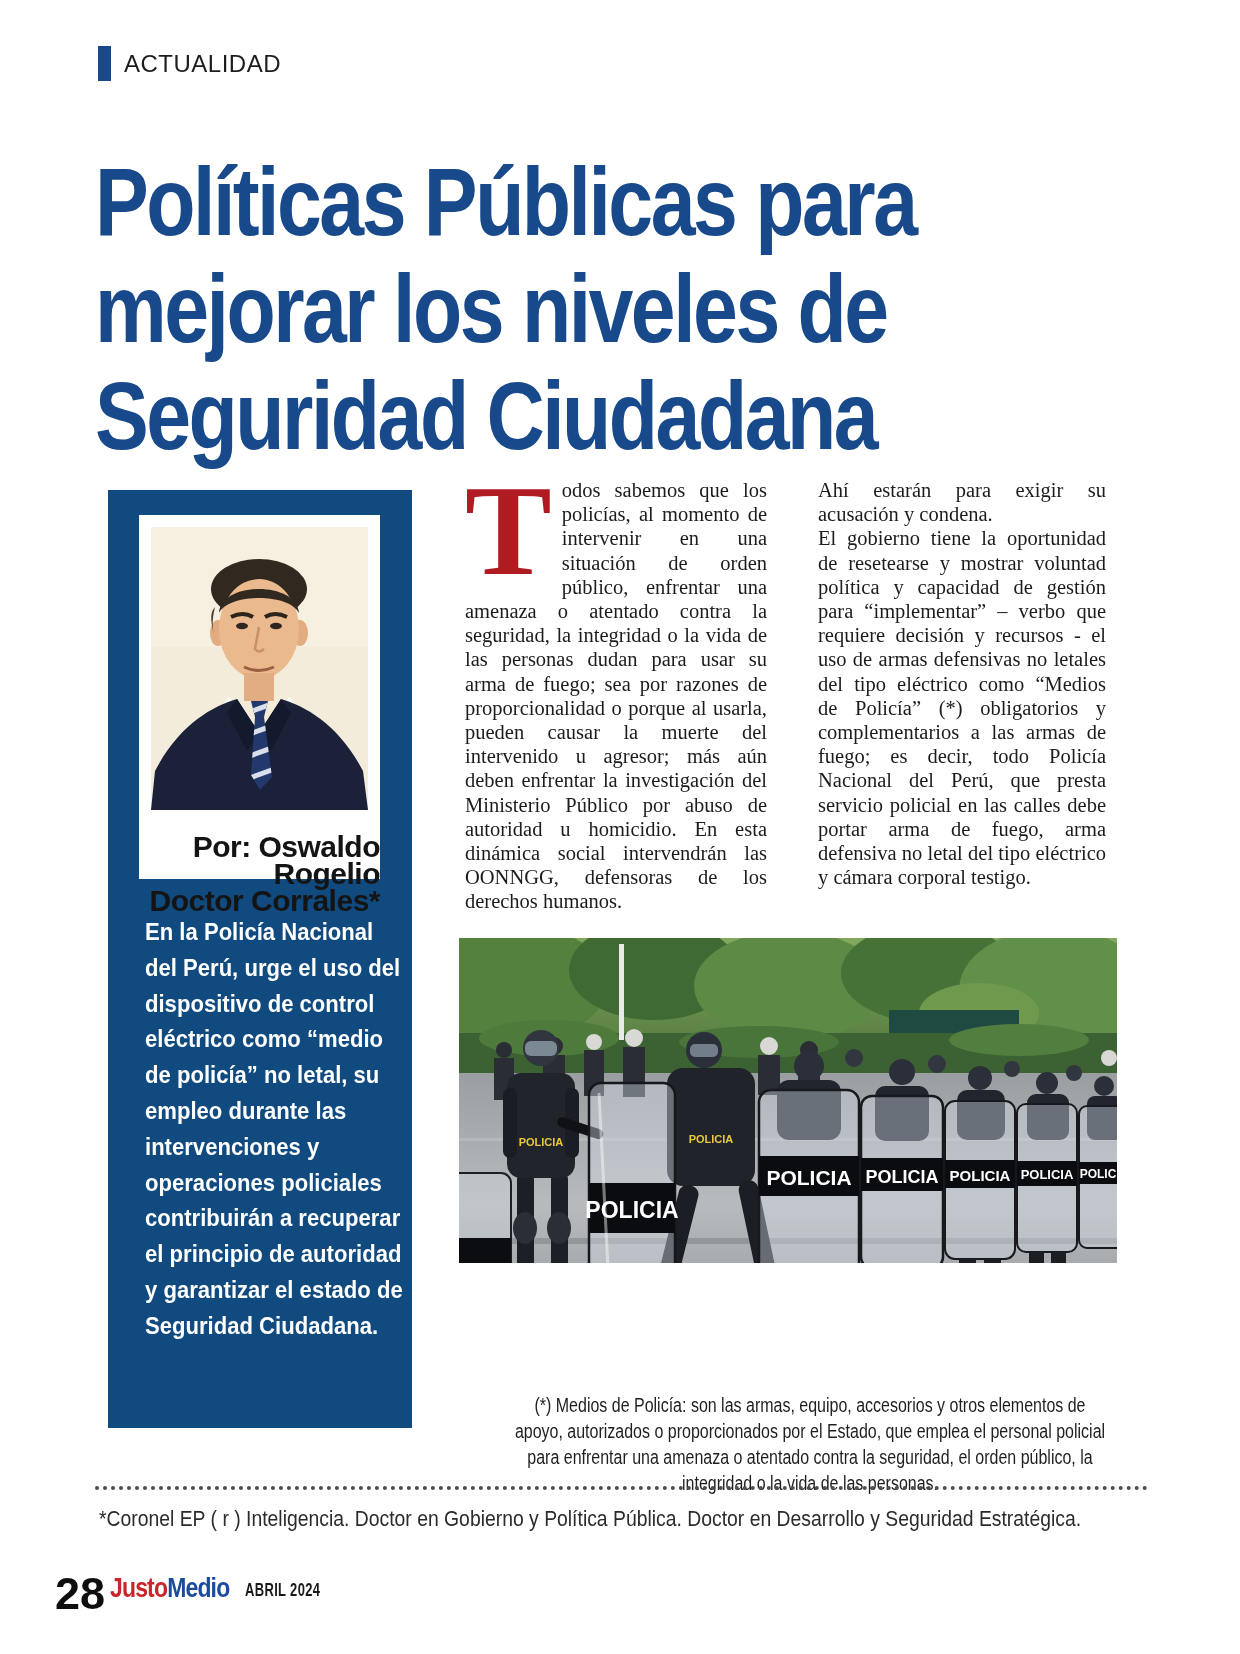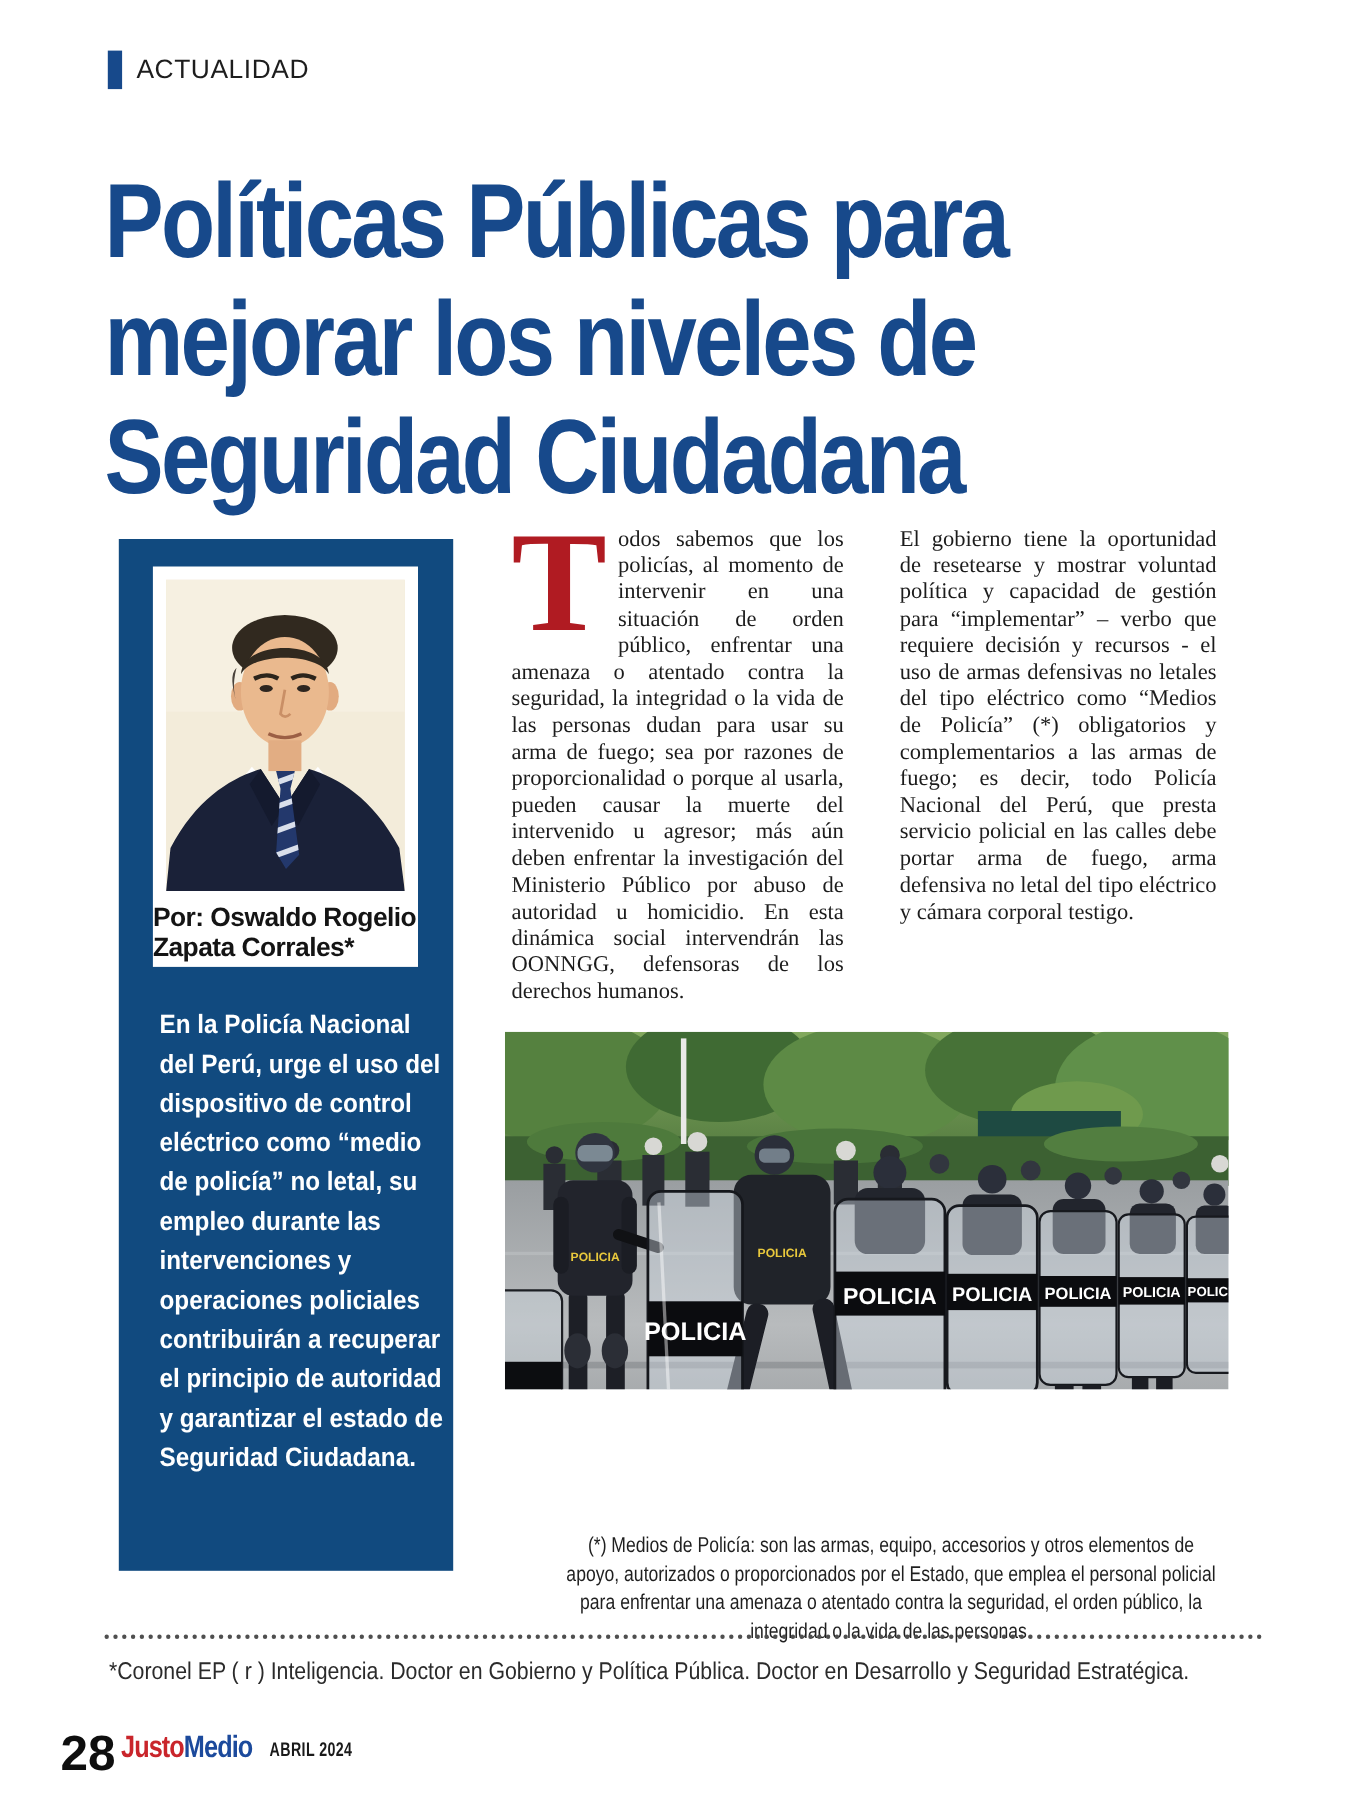--- a/index.html
+++ b/index.html
@@ -30,22 +30,22 @@
   .dropcap {
     float:left; font-family:"Liberation Serif", serif; font-weight:bold;
     font-size:130px; line-height:95px; color:#b01b22; margin:5px 10px 0 0;
   }
 
   
   .author-card { position:absolute; left:108px; top:490px; width:304px; height:938px; background:#114a7f; }
   .photo-frame { position:absolute; left:31px; top:25px; width:241px; height:364px; background:#ffffff; }
   .portrait-wrap { position:absolute; left:12px; top:12px; width:217px; height:283px; background:#f3ecda; }
   .portrait-wrap svg { display:block; }
-  .photo-credit { position:absolute; left:0; top:306px; width:241px; text-align:left;
-                  font-weight:bold; font-size:24px; line-height:27px; color:#141414; letter-spacing:-0.5px; }
+  .photo-credit { position:absolute; left:0; top:318px; width:241px; text-align:right;
+                  font-weight:bold; font-size:30px; line-height:27px; color:#141414; letter-spacing:-0.5px; }
   .sidebar-quote {
     position:absolute; left:37px; top:424px; width:282px;
     color:#ffffff; font-weight:bold; font-size:24px; line-height:35.8px;
     transform:scaleX(0.92); transform-origin:left top;
   }
 
   
   .police-photo { position:absolute; left:459px; top:938px; width:658px; height:325px; overflow:hidden; }
   .police-photo svg { display:block; }
 
@@ -88,20 +88,21 @@
     <div class="headline-line">mejorar los niveles de</div>
     <div class="headline-line">Seguridad Ciudadana</div>
   </div>
 
   <div class="col col-1">
     <span class="dropcap">T</span>
     <p>odos sabemos que los policías, al momento de intervenir en una situación de orden público, enfrentar una amenaza o atentado contra la seguridad, la integridad o la vida de las personas dudan para usar su arma de fuego; sea por razones de proporcionalidad o porque al usarla, pueden causar la muerte del intervenido u agresor; más aún deben enfrentar la investigación del Ministerio Público por abuso de autoridad u homicidio. En esta dinámica social intervendrán las OONNGG, defensoras de los derechos humanos.</p>
   </div>
 
   <div class="col col-2">
+    <p>Ahí estarán para exigir su acusación y condena.</p>
     <p>El gobierno tiene la oportunidad de resetearse y mostrar voluntad política y capacidad de gestión para “implementar” – verbo que requiere decisión y recursos - el uso de armas defensivas no letales del tipo eléctrico como “Medios de Policía” (*) obligatorios y complementarios a las armas de fuego; es decir, todo Policía Nacional del Perú, que presta servicio policial en las calles debe portar arma de fuego, arma defensiva no letal del tipo eléctrico y cámara corporal testigo.</p>
   </div>
 
   <div class="author-card">
     <div class="photo-frame">
       <div class="portrait-wrap">
         <svg viewBox="0 0 217 283" width="217" height="283">
           <defs>
             <clipPath id="tieClip">
               <path d="M100 174 L117 174 L113 190 L121 250 L109 263 L100 248 L104 190 Z"></path>
@@ -142,21 +143,21 @@
           <g clip-path="url(#tieClip)">
             <path d="M85 190 L140 170" stroke="#d9dfeb" stroke-width="5"></path>
             <path d="M85 212 L140 192" stroke="#d9dfeb" stroke-width="5"></path>
             <path d="M85 234 L140 214" stroke="#d9dfeb" stroke-width="5"></path>
             <path d="M85 256 L140 236" stroke="#d9dfeb" stroke-width="5"></path>
           </g>
         </svg>
       </div>
       <div class="photo-credit">
         <div>Por: Oswaldo Rogelio</div>
-        <div>Zapata Corrales*</div>
+        <div>Doctor Corrales*</div>
       </div>
     </div>
     <div class="sidebar-quote">En la Policía Nacional del Perú, urge el uso del dispositivo de control eléctrico como “medio de policía” no letal, su empleo durante las intervenciones y operaciones policiales contribuirán a recuperar el principio de autoridad y garantizar el estado de Seguridad Ciudadana.</div>
   </div>
 
   <div class="police-photo">
     <svg viewBox="0 0 658 427" width="658" height="427">
       <defs>
         <linearGradient id="gSky" x1="0" y1="0" x2="0" y2="1">
           <stop offset="0" stop-color="#83a95e"></stop>

